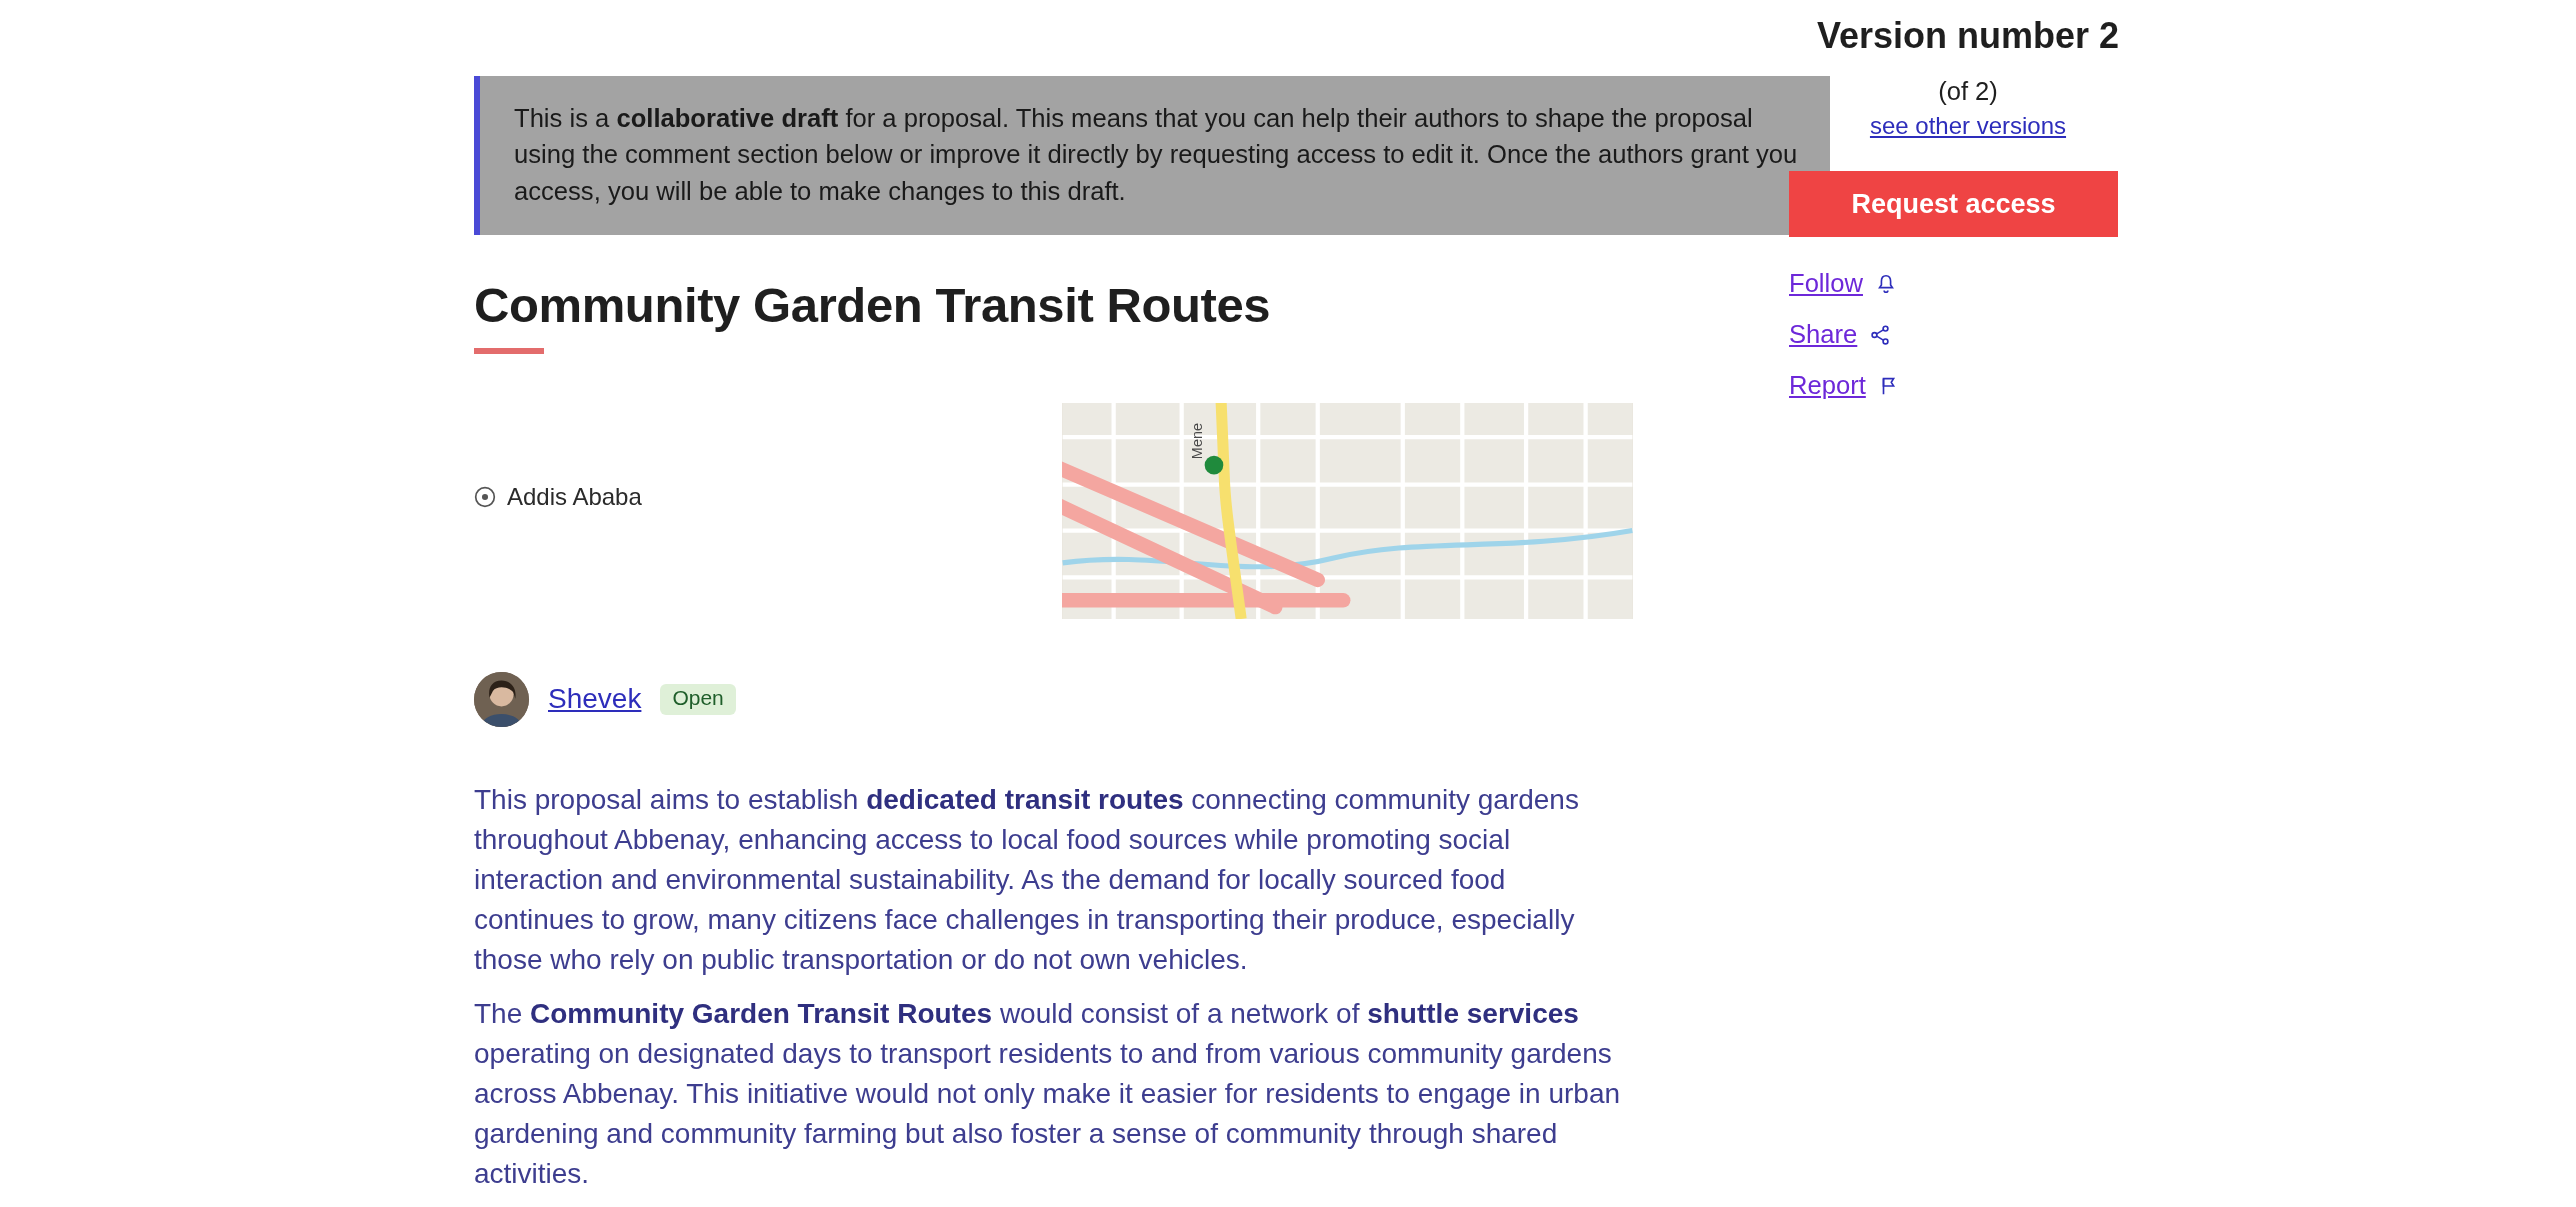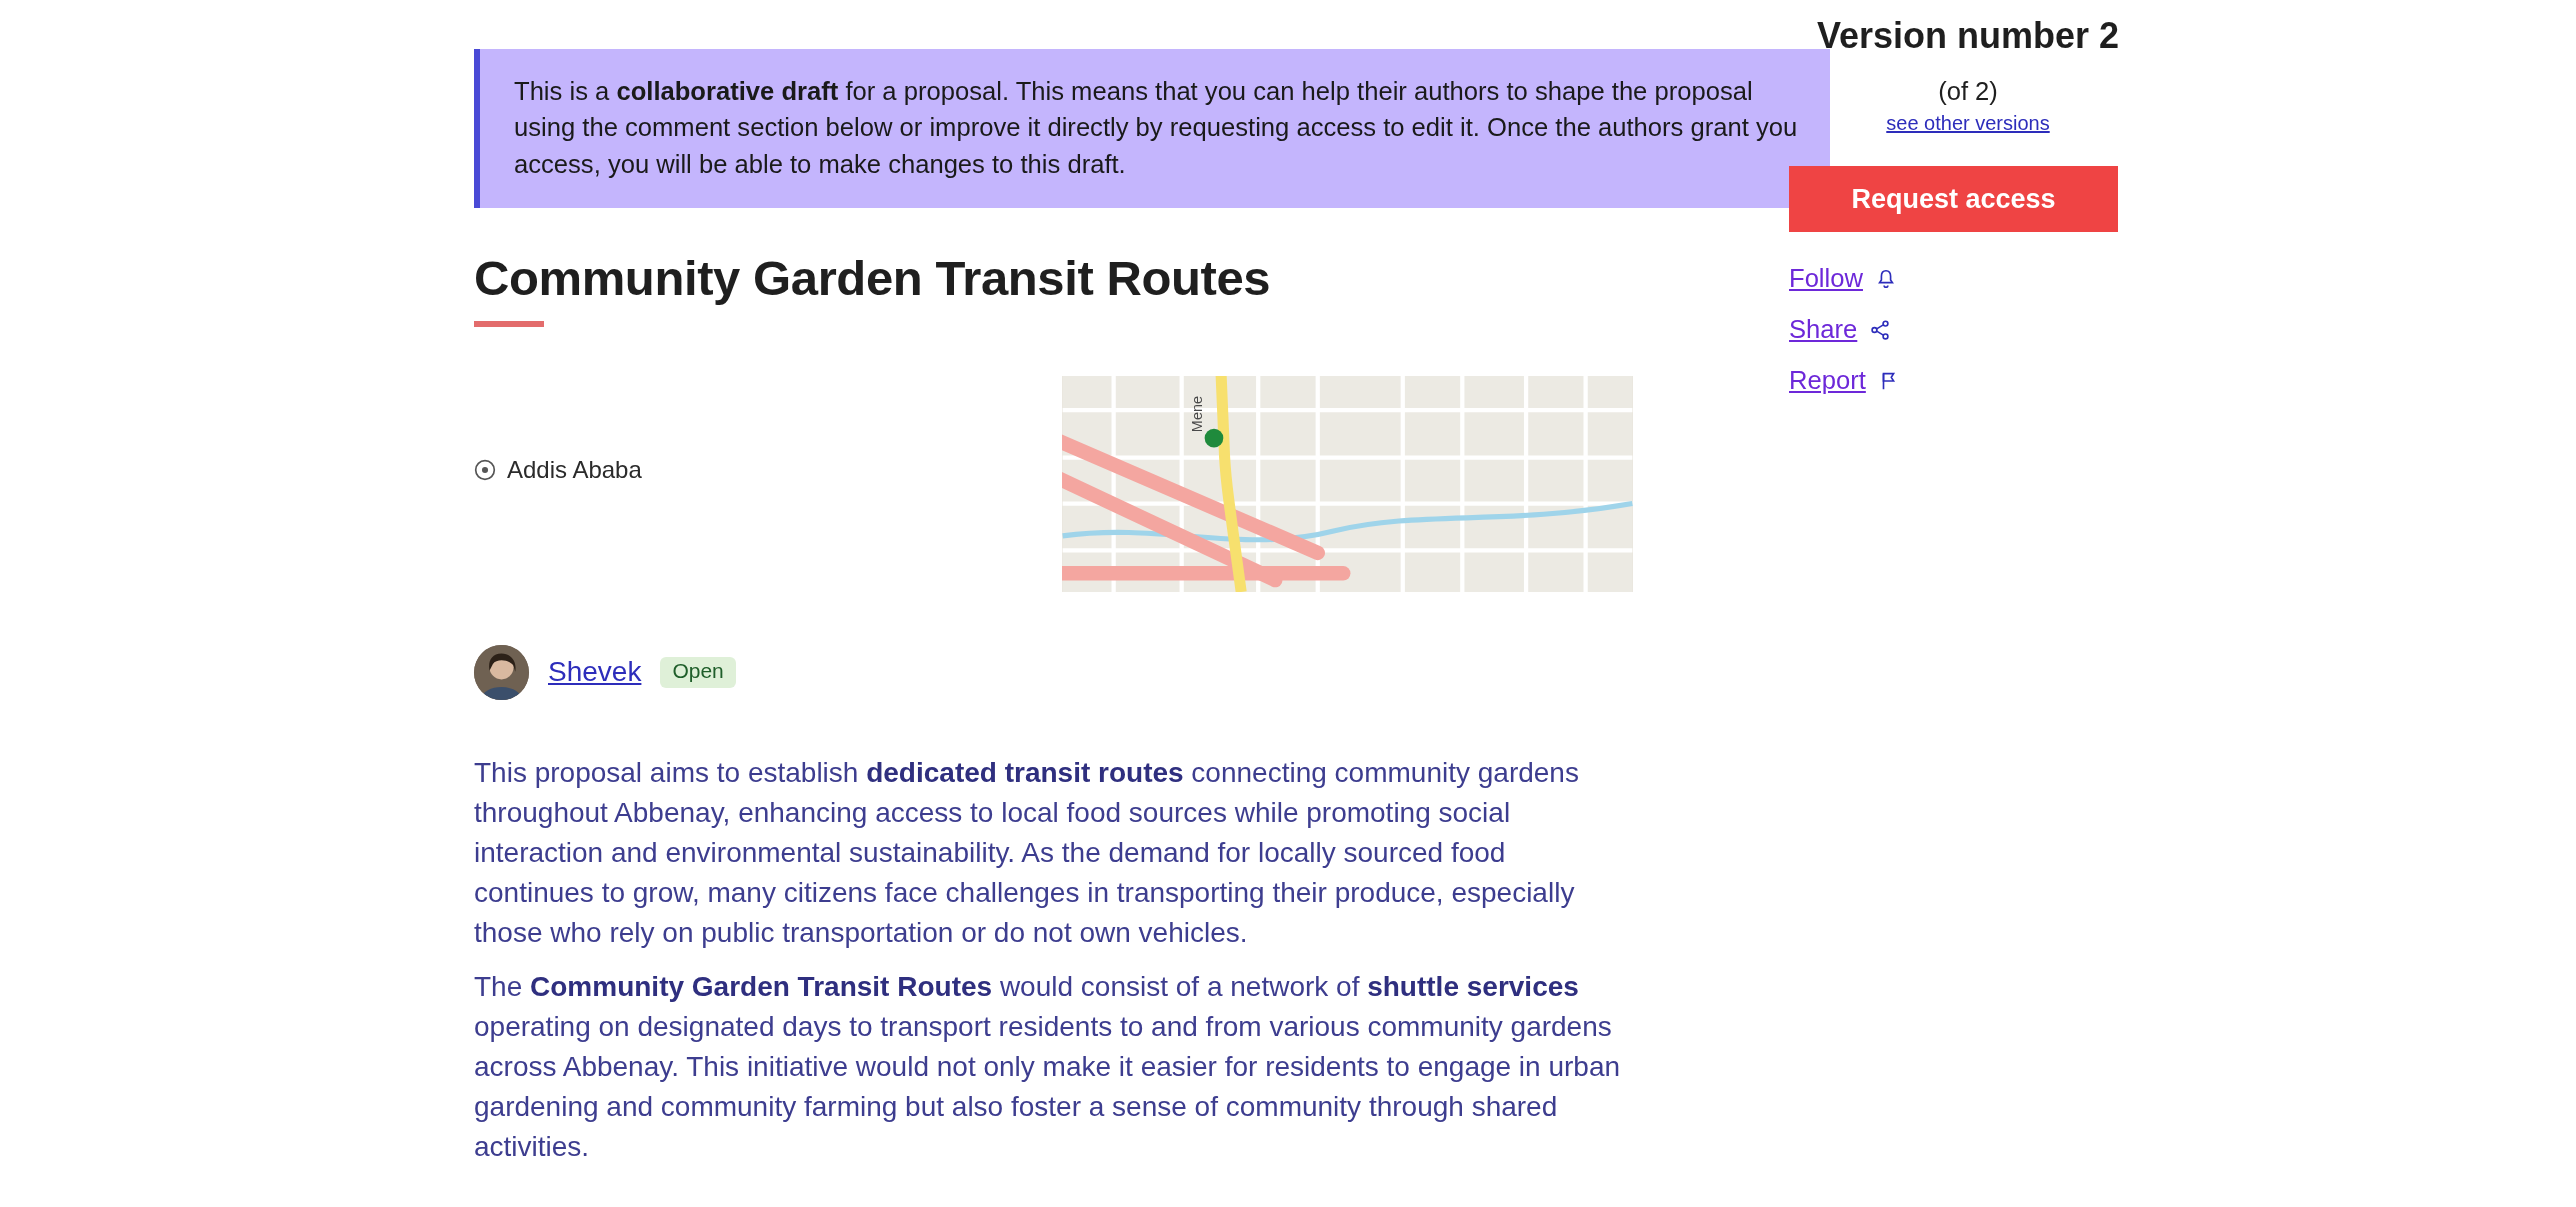--- a/index.html
+++ b/index.html
@@ -21,22 +21,22 @@
 
   
   .content {
     position: absolute;
     left: 474px;
     top: 0px;
     width: 1176px;
   }
 
   .draft-notice {
-    margin-top: 49px;
-    background: #c4b5fd;
+    margin-top: 76px;
+    background: #a3a3a3;
     border-left: 6.8px solid #4a4ad6;
     padding: 24px 29px 25.6px 34px;
     width: 1356px;
     color: #1a1a1a;
     font-size: 25.6px;
     line-height: 1.42;
   }
   .draft-notice b { font-weight: bold; }
 
   .title {
@@ -138,21 +138,21 @@
   }
   .version-sub {
     text-align: center;
     font-size: 25.6px;
     color: #1f1f1f;
     margin-top: 20px;
   }
   .version-link {
     display: block;
     text-align: center;
-    font-size: 20px;
+    font-size: 24px;
     color: #2d2dbb;
     text-decoration: underline;
     margin-top: 6.8px;
   }
   .request-btn {
     margin-top: 31px;
     width: 329px;
     height: 66px;
     background: #ef4444;
     color: #ffffff;

